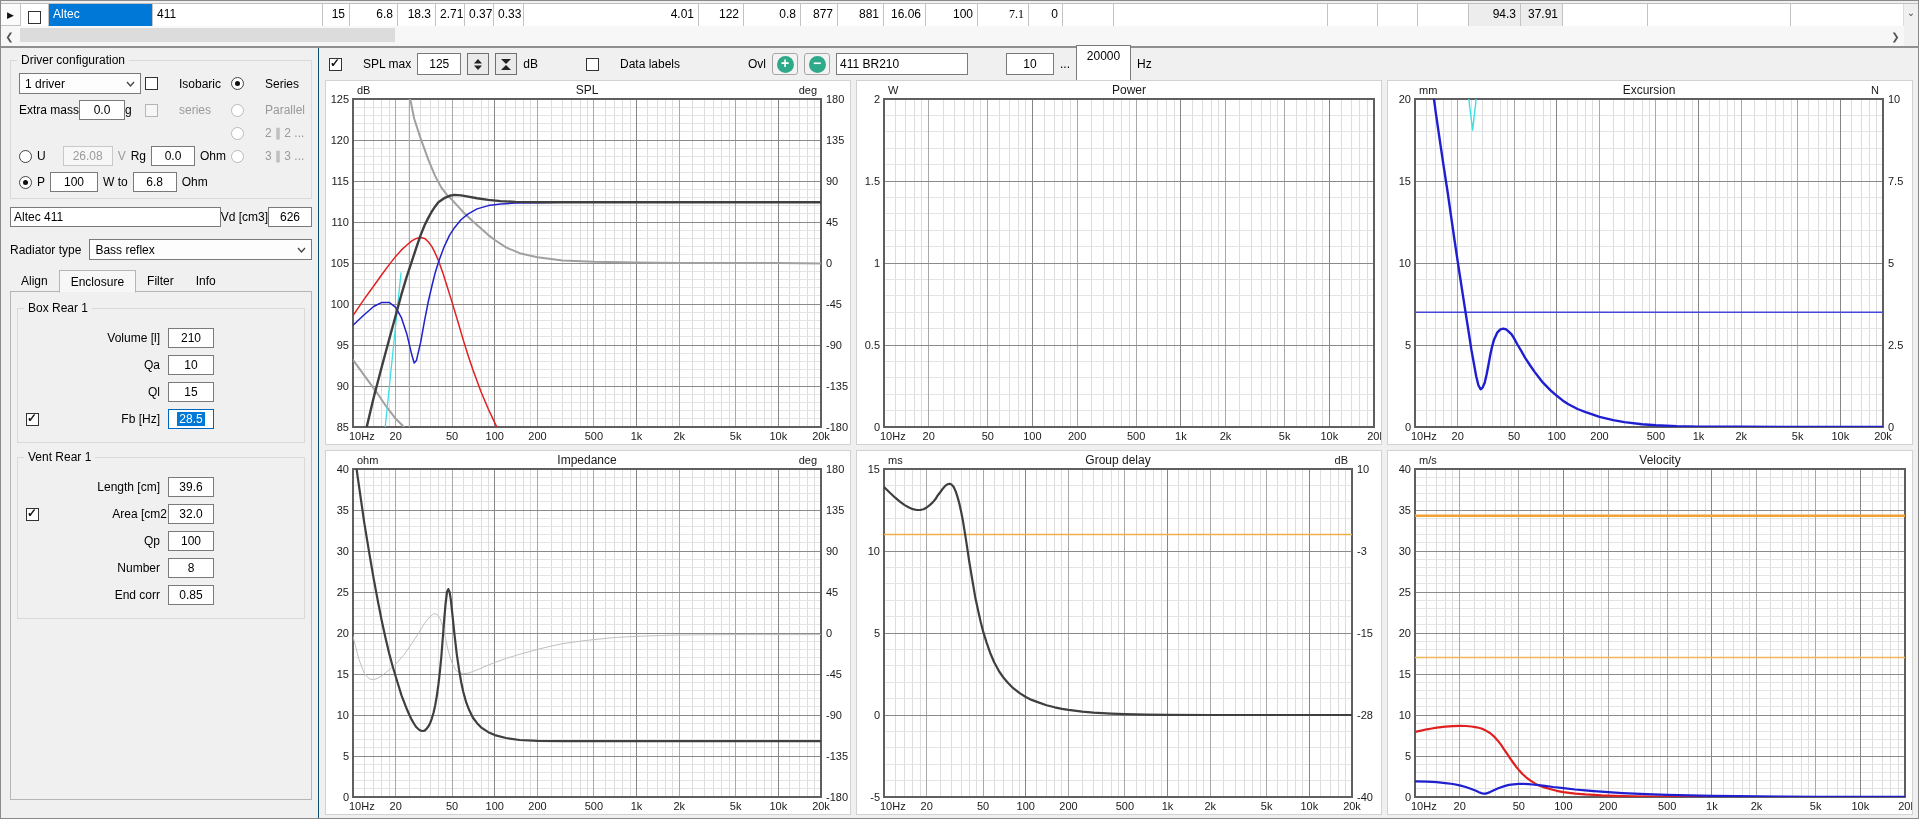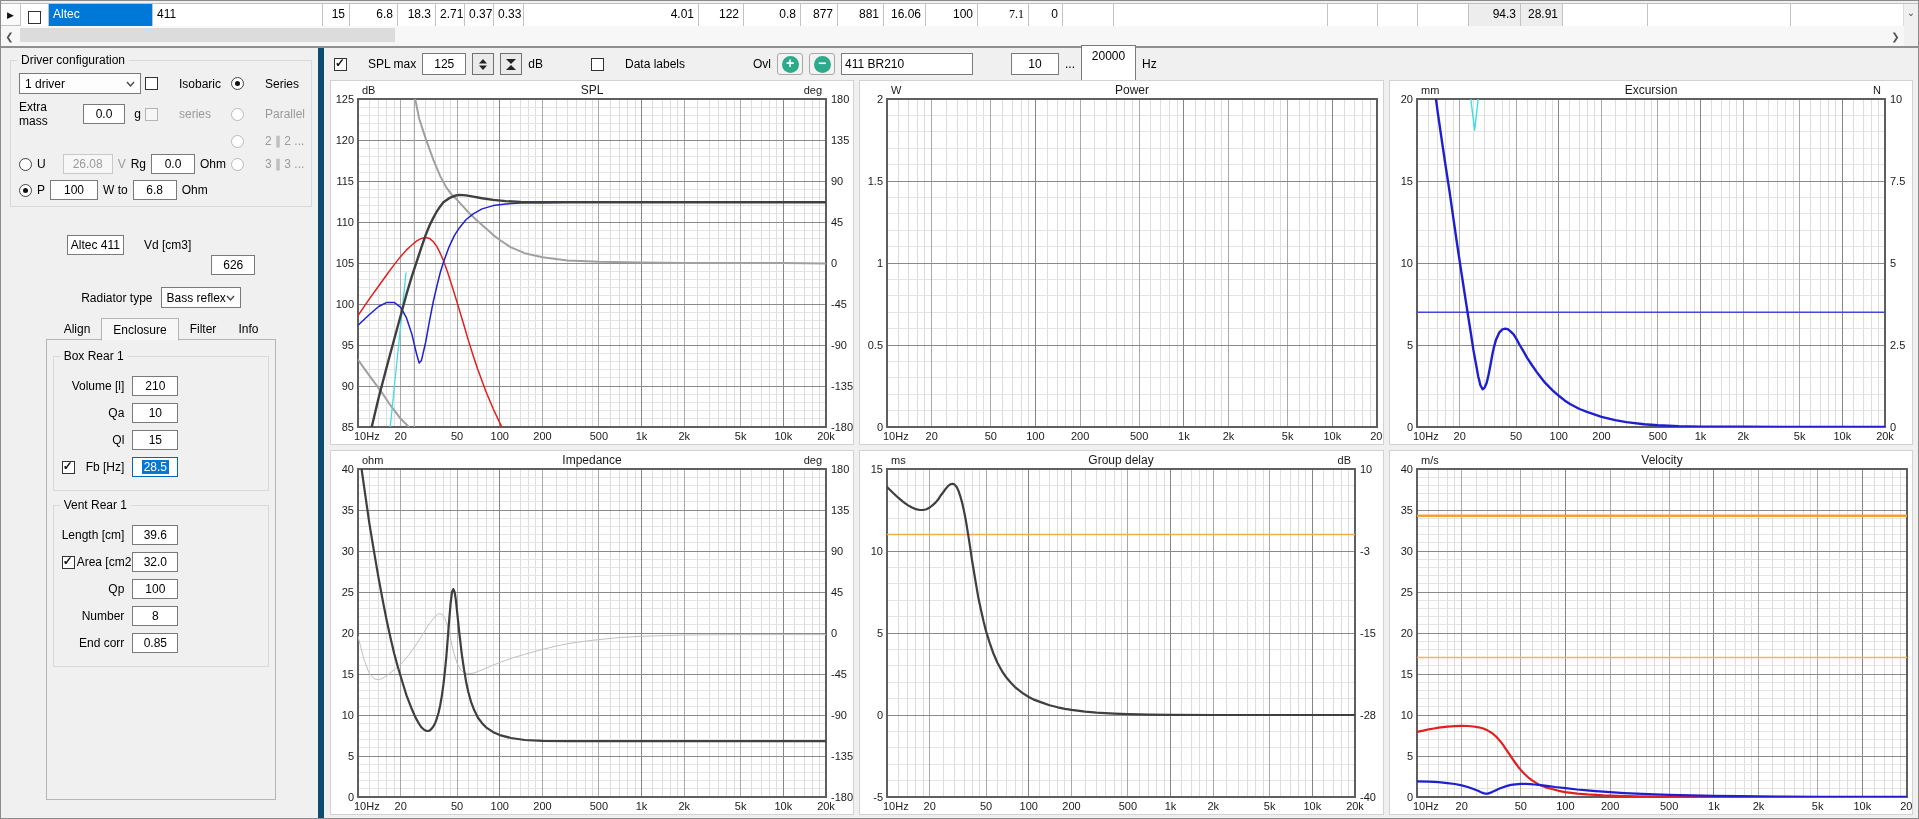--- a/index.html
+++ b/index.html
@@ -23,22 +23,22 @@
   
   .hscroll{height:20px;display:flex;background:#f7f7f7;border-bottom:2px solid #8f8f8f;}
   .hs-btn{width:17px;display:flex;align-items:center;justify-content:center;color:#555;font-size:10px;}
   .hs-left::after{content:"❮";}
   .hs-right::after{content:"❯";}
   .hs-track{flex:1;position:relative;}
   .hs-thumb{position:absolute;left:2px;top:2px;height:14px;width:375px;background:#dcdcdc;}
   .hs-corner{width:14px;background:#f0f0f0;}
   
   .main{display:flex;height:772px;}
-  .left-panel{flex:0 0 280px;box-sizing:border-box;padding:4px 6px 20px 9px;border-right:6px solid #0c4a6e;
-              display:flex;flex-direction:column;align-items:center;}
+  .left-panel{flex:0 0 280px;box-sizing:border-box;padding:4px 6px 20px 9px;border-right:1px solid #0c4a6e;
+              display:flex;flex-direction:column;}
   .charts-col{flex:1;display:flex;flex-direction:column;min-width:0;}
   
   .group{position:relative;border:1px solid #d9d9d9;padding:12px 6px 6px 8px;margin-top:8px;}
   .legend{position:absolute;top:-8px;left:6px;background:#f0f0f0;padding:0 4px;}
   .tb{border:1px solid #7a7a7a;background:#fff;height:20px;line-height:18px;box-sizing:border-box;
       padding:0 3px;text-align:center;white-space:nowrap;overflow:hidden;}
   .tb.left{text-align:left;}
   .tb.dis{color:#9a9a9a;border-color:#c9c9c9;background:#f7f7f7;}
   .tb.hl{border-color:#0067c0;}
   .selhl{background:#0078d7;color:#fff;padding:0 2px;}
@@ -102,21 +102,21 @@
         <div class="cell num" style="width: 42px;">16.06</div>
         <div class="cell num" style="width: 52px;">100</div>
         <div class="cell num" style="width: 51px; font-family: Liberation Serif, serif;">7.1</div>
         <div class="cell num" style="width: 34px;">0</div>
         <div class="cell" style="width: 51px;"></div>
         <div class="cell" style="width: 214px;"></div>
         <div class="cell" style="width: 50px;"></div>
         <div class="cell" style="width: 40px;"></div>
         <div class="cell" style="width: 51px;"></div>
         <div class="cell num comp" style="width: 52px;">94.3</div>
-        <div class="cell num comp" style="width: 42px;">28.91</div>
+        <div class="cell num comp" style="width: 42px;">37.91</div>
         <div class="cell" style="width: 85px;"></div>
         <div class="cell" style="width: 143px;"></div>
         <div class="cell" style="width: 115px;"></div>
       </div>
     <div class="vscroll-top"></div>
   </div>
 
   <div class="hscroll">
     <div class="hs-btn hs-left"></div>
     <div class="hs-track">
@@ -141,21 +141,21 @@
           </div>
           <div class="opt">
             <span class="cb"></span>
             <span class="lbl">Isobaric</span>
           </div>
           <div class="opt">
             <span class="radio on"></span>
             <span class="lbl">Series</span>
           </div>
 
-          <div class="row" style="gap:9px;">
+          <div class="row" style="gap:0;">
             <span>Extra mass</span>
             <div class="tb" style="width:46px;">0.0</div>
             <span>g</span>
           </div>
           <div class="opt disabled">
             <span class="cb disabled"></span>
             <span class="lbl">series</span>
           </div>
           <div class="opt disabled">
             <span class="radio disabled"></span>
@@ -187,24 +187,24 @@
             <span class="radio on"></span>
             <span>P</span>
             <div class="tb" style="width:48px;">100</div>
             <span>W to</span>
             <div class="tb" style="width:44px;">6.8</div>
             <span>Ohm</span>
           </div>
         </div>
       </div>
 
-      <div class="row" style="margin-top:8px;gap:20px;">
+      <div class="row" style="margin-top:8px;gap:0;">
         <div class="tb left" style="flex:1;">Altec  411</div>
         <span>Vd [cm3]</span>
-        <div class="tb" style="width:44px;margin-top:40px;">626</div>
+        <div class="tb" style="width:44px;">626</div>
       </div>
 
       <div class="row" style="margin-top:12px;gap:8px;">
         <span>Radiator type</span>
         <div class="dd" style="flex:1;">
           <span>Bass reflex</span>
           <svg class="chev" width="9" height="6">
               <polyline points="1,1 4.5,5 8,1" fill="none" stroke="#444" stroke-width="1.3"></polyline>
             </svg>
         </div>

